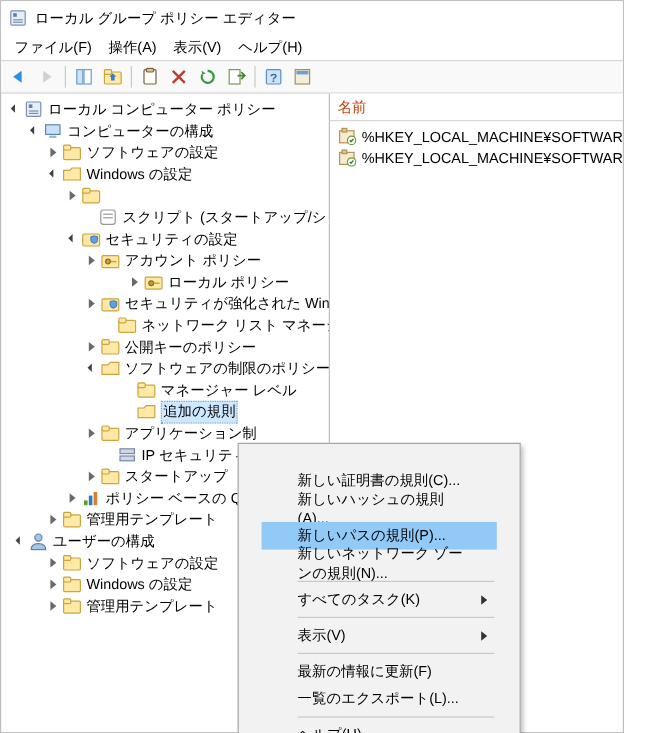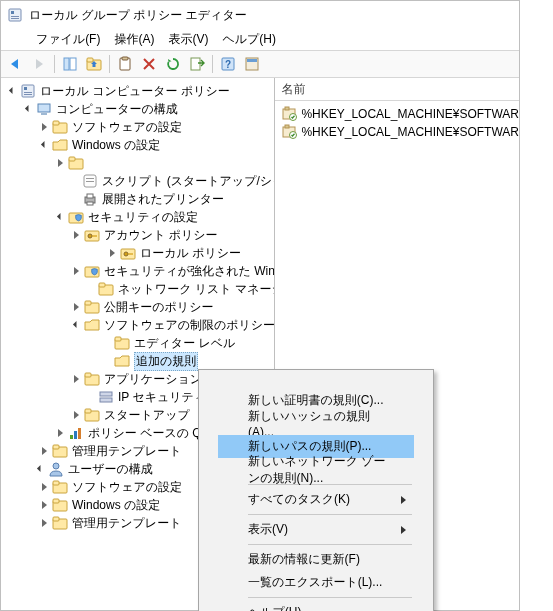--- a/index.html
+++ b/index.html
@@ -27,21 +27,20 @@
     background: #fff;
   }
   .titlebar .app-icon { width: 16px; height: 16px; margin-right: 6px; }
   .titlebar .title { font-size: 12px; color: #000; }
   
   .menubar {
     height: 21px;
     display: flex; align-items: center;
     padding: 0 4px;
     background: #fff;
-    margin-left: 24px;
   }
   .menubar .menu-item {
     padding: 2px 7px;
     font-size: 12px;
   }
   
   .toolbar {
     height: 28px;
     display: flex; align-items: center;
     padding: 0 2px;
@@ -75,21 +74,21 @@
   }
   .list-pane {
     flex: 1;
     display: flex; flex-direction: column;
   }
   .list-header {
     height: 23px;
     border-bottom: 1px solid #d6d6d6;
     display: flex; align-items: center;
     font-size: 12px;
-    color: #404040;
+    color: #c2410c;
     padding-left: 6px;
     background: #fff;
   }
   .list-body { flex: 1; padding-top: 2px; }
   .list-row {
     height: 18px;
     display: flex; align-items: flex-end;
     padding-left: 6px;
     white-space: nowrap;
   }
@@ -374,27 +373,20 @@
         </div>
 
         <div class="node" style="padding-left:66px">
           <span class="tw"></span>
           <svg class="icon" width="16" height="16">
               <use href="#i-scroll"></use>
             </svg>
           <span class="label">スクリプト (スタートアップ/シャットダウン)</span>
         </div>
 
-        <div class="node" style="padding-left:66px">
-          <span class="tw"></span>
-          <svg class="icon" width="16" height="16">
-              <use href="#i-printer"></use>
-            </svg>
-          <span class="label">展開されたプリンター</span>
-        </div>
 
         <div class="node" style="padding-left:52px">
           <span class="tw">
               <span class="tri open"></span>
             </span>
           <svg class="icon" width="16" height="16">
               <use href="#i-shield-folder"></use>
             </svg>
           <span class="label">セキュリティの設定</span>
         </div>
@@ -455,21 +447,21 @@
               <use href="#i-folder-open"></use>
             </svg>
           <span class="label">ソフトウェアの制限のポリシー</span>
         </div>
 
         <div class="node" style="padding-left:98px">
           <span class="tw"></span>
           <svg class="icon" width="16" height="16">
               <use href="#i-folder"></use>
             </svg>
-          <span class="label">エディター レベル</span>
+          <span class="label">マネージャー レベル</span>
         </div>
 
         <div class="node selected" style="padding-left:98px">
           <span class="tw"></span>
           <svg class="icon" width="16" height="16">
               <use href="#i-folder-open"></use>
             </svg>
           <span class="label">追加の規則</span>
         </div>
 
@@ -514,21 +506,21 @@
         <div class="node" style="padding-left:36px">
           <span class="tw">
               <span class="tri closed"></span>
             </span>
           <svg class="icon" width="16" height="16">
               <use href="#i-folder"></use>
             </svg>
           <span class="label">管理用テンプレート</span>
         </div>
 
-        <div class="node" style="padding-left:32px">
+        <div class="node" style="padding-left:8px">
           <span class="tw">
               <span class="tri open"></span>
             </span>
           <svg class="icon" width="16" height="16">
               <use href="#i-user"></use>
             </svg>
           <span class="label">ユーザーの構成</span>
         </div>
 
         <div class="node" style="padding-left:36px">

